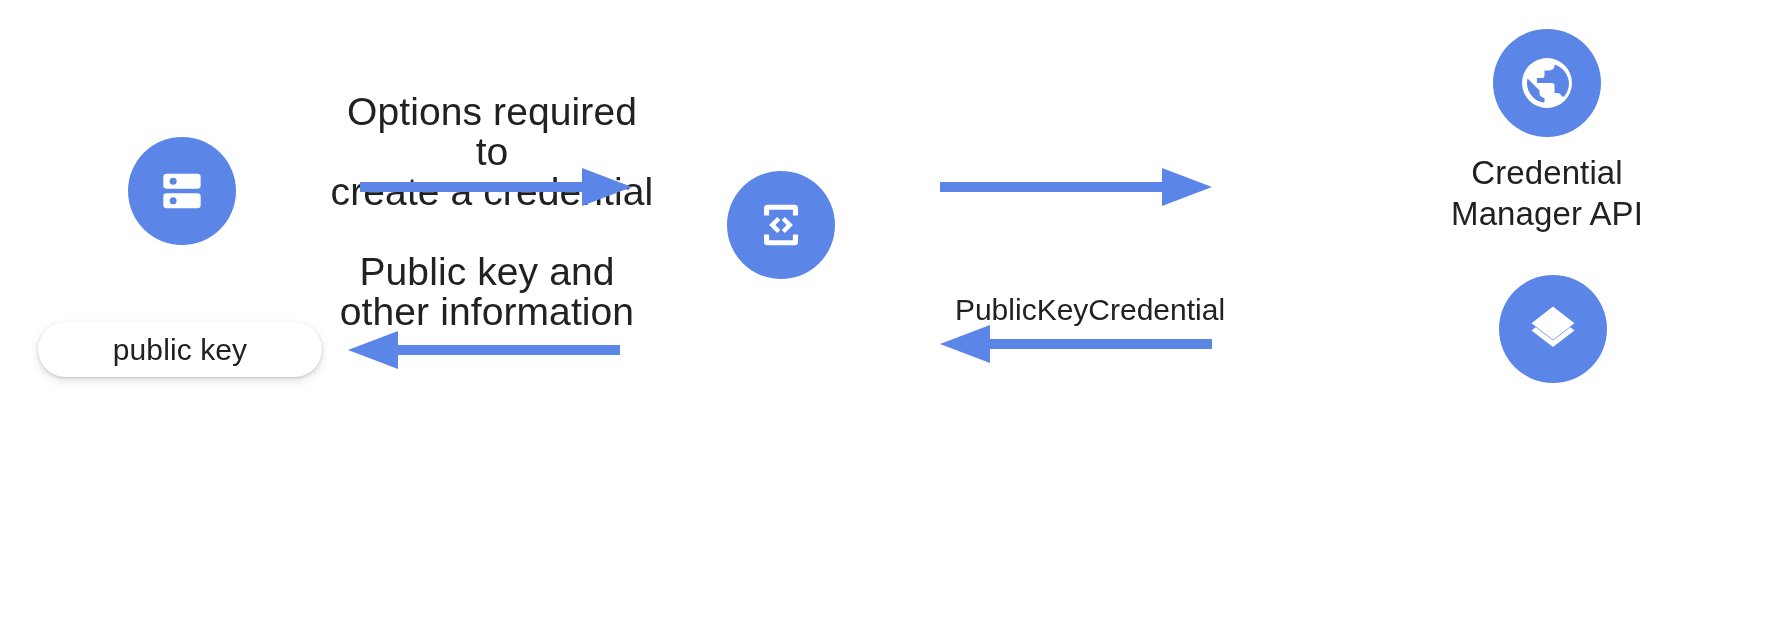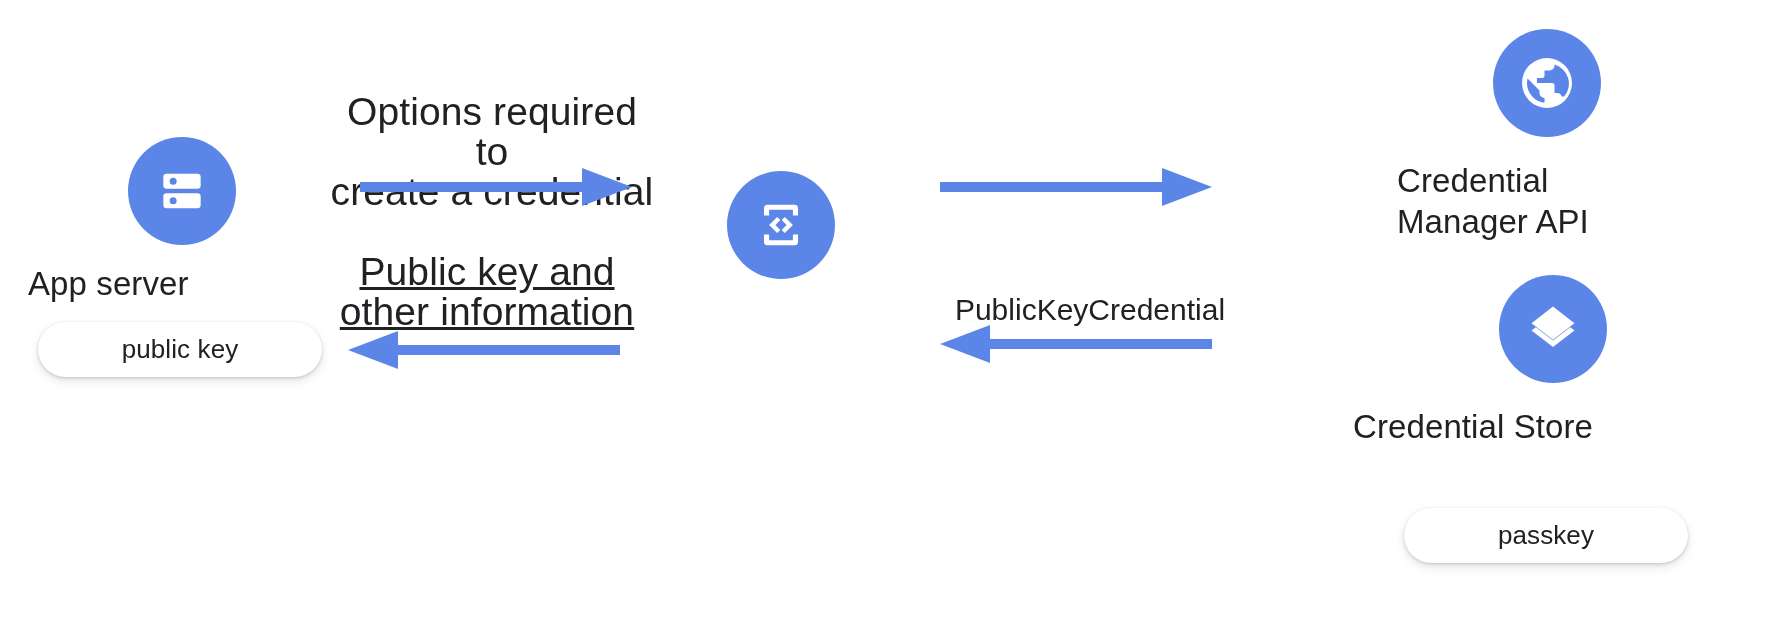--- a/index.html
+++ b/index.html
@@ -27,42 +27,41 @@
     background: #5c85e8;
     display: flex;
     align-items: center;
     justify-content: center;
   }
   .node-circle svg { display: block; }
 
   
   .node-label {
     position: absolute;
-    text-align: left;
+    text-align: center;
     color: #202124;
     font-size: 33px;
     line-height: 41px;
     font-weight: 400;
     letter-spacing: 0.1px;
     white-space: pre-line;
-    margin-top: 8px;
   }
 
   
   .pill {
     position: absolute;
     background: #ffffff;
     border-radius: 999px;
     box-shadow: 0 1px 3px rgba(60,64,67,0.22),
                 0 4px 10px rgba(60,64,67,0.14);
     display: flex;
     align-items: center;
     justify-content: center;
     color: #202124;
-    font-size: 26px;
+    font-size: 30px;
     letter-spacing: 0.1px;
   }
 
   
   .arrow-label {
     position: absolute;
     text-align: center;
     color: #202124;
     font-size: 39px;
     line-height: 40px;
@@ -87,21 +86,20 @@
   <div class="node-circle" style="left:128px; top:137px; width:108px; height:108px;">
     <span>
       <svg width="56" height="56" viewBox="0 0 24 24" aria-hidden="true">
         <rect x="4" y="4.6" width="16" height="6.4" rx="1.4" fill="#ffffff"></rect>
         <circle cx="8.2" cy="7.8" r="1.5" fill="#5c85e8"></circle>
         <rect x="4" y="13" width="16" height="6.4" rx="1.4" fill="#ffffff"></rect>
         <circle cx="8.2" cy="16.2" r="1.5" fill="#5c85e8"></circle>
       </svg>
     </span>
   </div>
-  <div class="node-label" style="left:28px; top:255px; width:308px;">App server</div>
   <div class="pill" style="left:38px; top:322px; width:284px; height:55px;">public key</div>
 
   <div class="node-circle" style="left:727px; top:171px; width:108px; height:108px;">
     <span>
       <svg width="56" height="56" viewBox="0 0 24 24" aria-hidden="true">
 
         <path d="M6.2 3.3h11.6a1.5 1.5 0 0 1 1.5 1.5v3.1h-2.2V5.5H6.9v2.4H4.7V4.8a1.5 1.5 0 0 1 1.5-1.5z" fill="#ffffff"></path>
         <path d="M4.7 16.1h2.2v2.4h10.2v-2.4h2.2v3.1a1.5 1.5 0 0 1-1.5 1.5H6.2a1.5 1.5 0 0 1-1.5-1.5z" fill="#ffffff"></path>
 
         <path d="M10.35 8.55 6.9 12l3.45 3.45 1.35-1.35L9.6 12l2.1-2.1z" fill="#ffffff"></path>
@@ -121,33 +119,31 @@
 Manager API</div>
 
   <div class="node-circle" style="left:1499px; top:275px; width:108px; height:108px;">
     <span>
       <svg width="56" height="56" viewBox="0 0 24 24" aria-hidden="true">
         <path fill="#ffffff" d="M12 4 2.8 11.1 12 18.2l9.2-7.1z" transform="translate(0,-1.6)"></path>
         <path fill="#ffffff" d="M12 16.5 4.6 10.8 2.8 12.2 12 19.3l9.2-7.1-1.8-1.4z" transform="translate(0,0.4)"></path>
       </svg>
     </span>
   </div>
-  <div class="node-label" style="left:1353px; top:398px; width:400px;">Credential Store</div>
-  <div class="pill" style="left:1404px; top:508px; width:284px; height:55px;">passkey</div>
 
   <div class="arrow-label" style="left:327px; top:92px; width:330px;">Options required to
 create a credential</div>
   <div class="arrow" style="left:360px; top:165px; width:272px; height:44px;">
     <svg width="272" height="44" viewBox="0 0 272 44">
       <rect x="0" y="17" width="228" height="10" fill="#5c85e8"></rect>
       <polygon points="222,3 272,22 222,41" fill="#5c85e8"></polygon>
     </svg>
   </div>
 
-  <div class="arrow-label" style="left:322px; top:252px; width:330px;text-decoration:underline;">Public key and
+  <div class="arrow-label" style="left:322px; top:252px; width:330px;">Public key and
 other information</div>
   <div class="arrow" style="left:348px; top:328px; width:272px; height:44px;">
     <svg width="272" height="44" viewBox="0 0 272 44">
       <rect x="44" y="17" width="228" height="10" fill="#5c85e8"></rect>
       <polygon points="50,3 0,22 50,41" fill="#5c85e8"></polygon>
     </svg>
   </div>
 
   <div class="arrow" style="left:940px; top:165px; width:272px; height:44px;">
     <svg width="272" height="44" viewBox="0 0 272 44">

